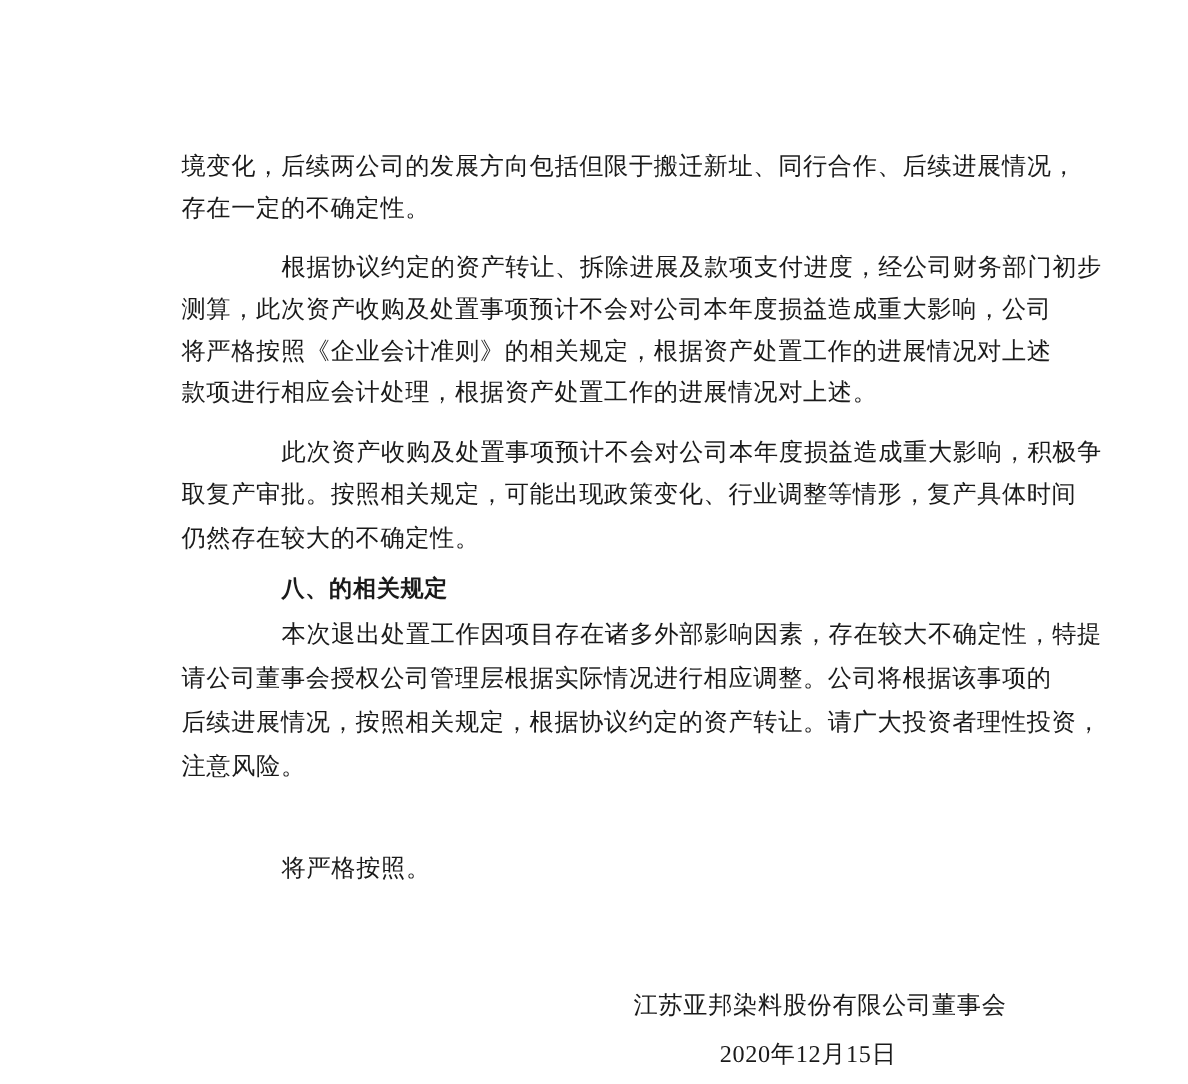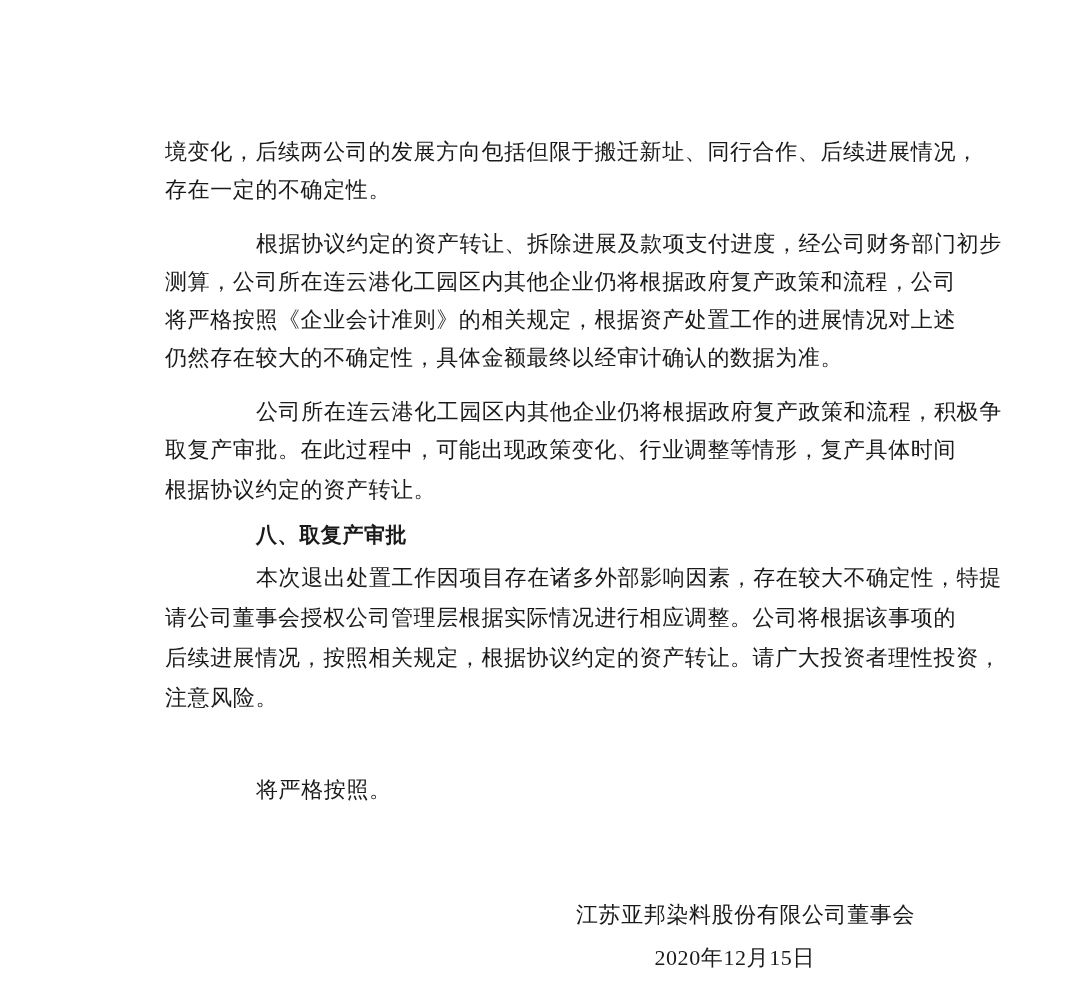--- a/index.html
+++ b/index.html
@@ -13,29 +13,29 @@
   .date { left:auto; right:265px; width:auto; font-family:"Liberation Serif", serif; font-size:22px; }
 </style>
 </head>
 <body>
 
 <div>
   <div class="line" style="top:139px">境变化，后续两公司的发展方向包括但限于搬迁新址、同行合作、后续进展情况，</div>
   <div class="line" style="top:177px">存在一定的不确定性。</div>
 
   <div class="line indent" style="top:231px">根据协议约定的资产转让、拆除进展及款项支付进度，经公司财务部门初步</div>
-  <div class="line" style="top:269px">测算，公司所在连云港化工园区内其他企业仍将根据政府复产政策和流程，公司</div>
+  <div class="line" style="top:269px">测算，此次资产收购及处置事项预计不会对公司本年度损益造成重大影响，公司</div>
   <div class="line" style="top:307px">将严格按照《企业会计准则》的相关规定，根据资产处置工作的进展情况对上述</div>
-  <div class="line" style="top:345px">仍然存在较大的不确定性，具体金额最终以经审计确认的数据为准。</div>
+  <div class="line" style="top:345px">款项进行相应会计处理，根据资产处置工作的进展情况对上述。</div>
 
-  <div class="line indent" style="top:399px">公司所在连云港化工园区内其他企业仍将根据政府复产政策和流程，积极争</div>
-  <div class="line" style="top:437px">取复产审批。在此过程中，可能出现政策变化、行业调整等情形，复产具体时间</div>
-  <div class="line" style="top:477px">根据协议约定的资产转让。</div>
+  <div class="line indent" style="top:399px">此次资产收购及处置事项预计不会对公司本年度损益造成重大影响，积极争</div>
+  <div class="line" style="top:437px">取复产审批。按照相关规定，可能出现政策变化、行业调整等情形，复产具体时间</div>
+  <div class="line" style="top:477px">仍然存在较大的不确定性。</div>
 
-  <div class="line indent heading" style="top:522px">八、取复产审批</div>
+  <div class="line indent heading" style="top:522px">八、的相关规定</div>
 
   <div class="line indent" style="top:565px">本次退出处置工作因项目存在诸多外部影响因素，存在较大不确定性，特提</div>
   <div class="line" style="top:605px">请公司董事会授权公司管理层根据实际情况进行相应调整。公司将根据该事项的</div>
   <div class="line" style="top:645px">后续进展情况，按照相关规定，根据协议约定的资产转让。请广大投资者理性投资，</div>
   <div class="line" style="top:685px">注意风险。</div>
 
   <div class="line indent" style="top:777px">将严格按照。</div>
 
   <div class="line right" style="top:902px">江苏亚邦染料股份有限公司董事会</div>
   <div class="line date" style="top:945px">2020年12月15日</div>

